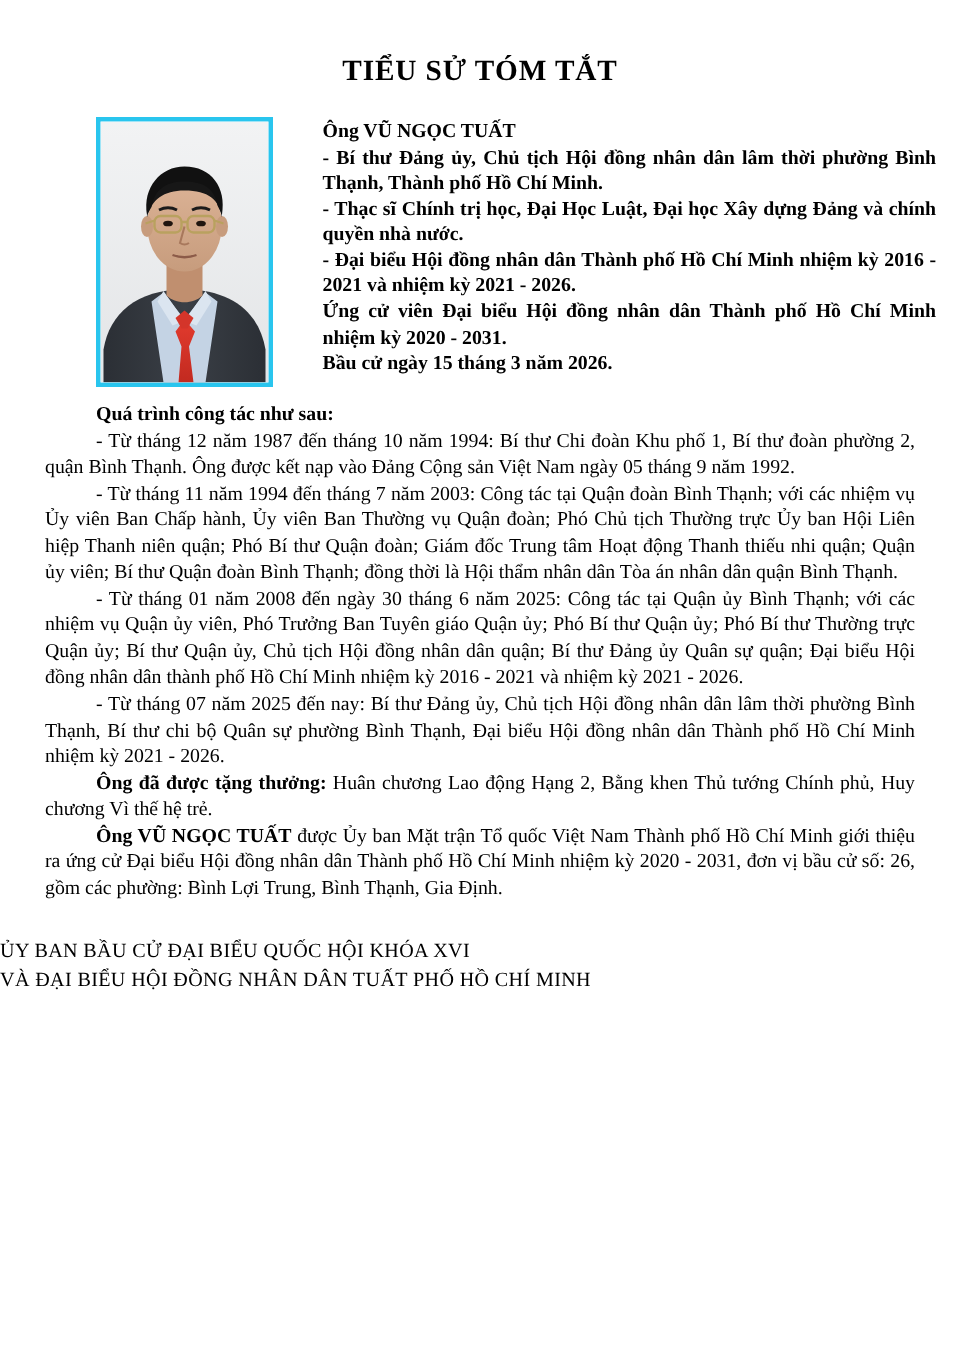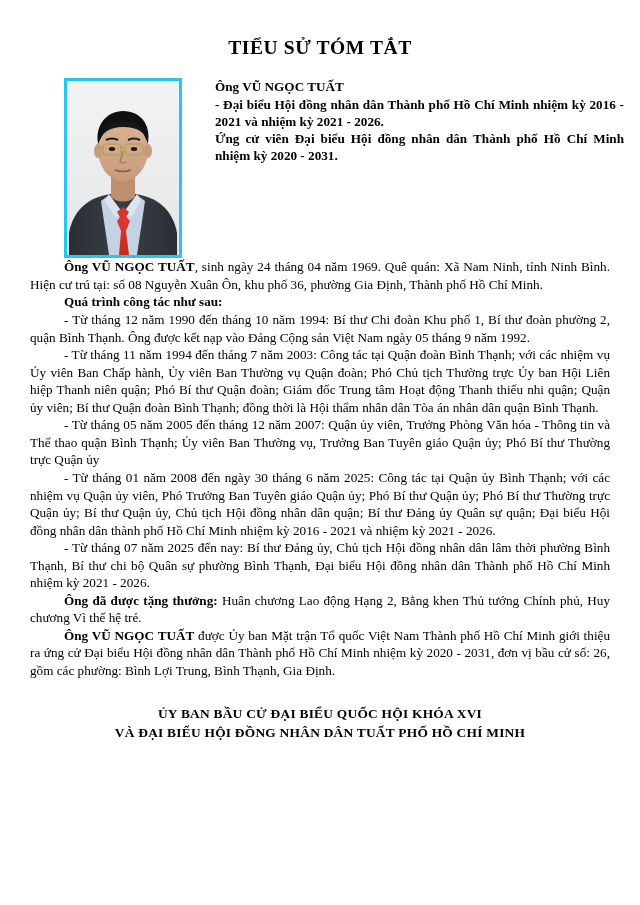--- a/index.html
+++ b/index.html
@@ -86,22 +86,22 @@
     margin: 0 0 0 0;
     text-align: justify;
     text-justify: inter-word;
     text-indent: 34px;
   }
   .body-block b { font-weight: bold; }
 
   
   .footer-block {
     margin-top: 24px;
-    text-align: center;
-    font-weight: bold;
+    text-align: left;
+    font-weight: normal;
     font-size: 13.4px;
     line-height: 1.42;
     letter-spacing: 0.25px;
   }
   .footer-block div { margin: 0; }
 </style>
 </head>
 <body>
 
 <div class="page">
@@ -166,35 +166,36 @@
         <path d="M61 59 Q67 56, 73 59" stroke="#1b1b1b" stroke-width="2" fill="none"></path>
 
         <path d="M56 70 L53 81 Q56 83, 59 81" stroke="#a8785c" stroke-width="1.4" fill="none"></path>
 
         <path d="M48 89 Q56 92, 64 89" stroke="#8c5b48" stroke-width="1.6" fill="none"></path>
       </svg>
     </div>
 
     <div class="header-text">
       <div class="hline">Ông VŨ NGỌC TUẤT</div>
+      <div class="hline just">- Bí thư Đảng ủy, Chủ tịch Hội đồng nhân dân lâm thời phường Bình Thạnh, Thành phố Hồ Chí Minh.</div>
+      <div class="hline just">- Thạc sĩ Chính trị học, Đại Học Luật, Đại học Xây dựng Đảng và chính quyền nhà nước.</div>
       <div class="hline just">- Đại biểu Hội đồng nhân dân Thành phố Hồ Chí Minh nhiệm kỳ 2016 - 2021 và  nhiệm kỳ 2021 - 2026.</div>
       <div class="hline just">Ứng cử viên Đại biểu Hội đồng nhân dân Thành phố Hồ Chí Minh nhiệm kỳ 2020 - 2031.</div>
+      <div class="hline">Bầu cử ngày 15 tháng 3 năm 2026.</div>
     </div>
 
   </div>
 
   <div class="body-block">
 
-    <p><b>Ông VŨ NGỌC TUẤT</b><span>, sinh ngày 24 tháng 04  năm 1969. Quê quán: Xã Nam Ninh, tỉnh Ninh Bình. Hiện cư trú tại: số 08 Nguyễn Xuân Ôn, khu phố 36, phường Gia Định, Thành phố Hồ Chí Minh.</span></p>
 
     <p><b>Quá trình công tác như sau:</b></p>
 
-    <p>- Từ tháng 12 năm 1990 đến tháng 10 năm 1994: Bí thư Chi đoàn Khu phố 1, Bí thư đoàn phường 2, quận Bình Thạnh. Ông được kết nạp vào Đảng Cộng sản Việt Nam ngày 05 tháng 9 năm 1992.</p>
+    <p>- Từ tháng 12 năm 1987 đến tháng 10 năm 1994: Bí thư Chi đoàn Khu phố 1, Bí thư đoàn phường 2, quận Bình Thạnh. Ông được kết nạp vào Đảng Cộng sản Việt Nam ngày 05 tháng 9 năm 1992.</p>
     <p>- Từ tháng 11 năm 1994 đến tháng 7 năm 2003: Công tác tại Quận đoàn Bình Thạnh; với các nhiệm vụ Ủy viên Ban Chấp hành, Ủy viên Ban Thường vụ Quận đoàn; Phó Chủ tịch Thường trực Ủy ban Hội Liên hiệp Thanh niên quận; Phó Bí thư Quận đoàn; Giám đốc Trung tâm Hoạt động Thanh thiếu nhi quận; Quận ủy viên; Bí thư Quận đoàn Bình Thạnh; đồng thời là Hội thẩm nhân dân Tòa án nhân dân quận Bình Thạnh.</p>
-    <p>- Từ tháng 05 năm 2005 đến tháng 12 năm 2007: Quận ủy viên, Trưởng Phòng Văn hóa - Thông tin và Thể thao quận Bình Thạnh; Ủy viên Ban Thường vụ, Trưởng Ban Tuyên giáo Quận ủy; Phó Bí thư Thường trực Quận ủy</p>
     <p>- Từ tháng 01 năm 2008 đến ngày 30 tháng 6 năm 2025: Công tác tại Quận ủy Bình Thạnh; với các nhiệm vụ Quận ủy viên, Phó Trưởng Ban Tuyên giáo Quận ủy; Phó Bí thư Quận ủy; Phó Bí thư Thường trực Quận ủy; Bí thư Quận ủy, Chủ tịch Hội đồng nhân dân quận; Bí thư Đảng ủy Quân sự quận; Đại biểu Hội đồng nhân dân thành phố Hồ Chí Minh nhiệm kỳ 2016 - 2021 và nhiệm kỳ 2021 - 2026.</p>
     <p>- Từ tháng 07 năm 2025 đến nay: Bí thư Đảng ủy, Chủ tịch Hội đồng nhân dân lâm thời phường Bình Thạnh, Bí thư chi bộ Quân sự phường Bình Thạnh, Đại biểu Hội đồng nhân dân Thành phố Hồ Chí Minh nhiệm kỳ 2021 - 2026.</p>
 
     <p><b>Ông đã được tặng thưởng:</b><span> Huân chương Lao động Hạng 2, Bằng khen Thủ tướng Chính phủ, Huy chương Vì thế hệ trẻ.</span></p>
 
     <p><b>Ông VŨ NGỌC TUẤT</b><span> được Ủy ban Mặt trận Tổ quốc Việt Nam Thành phố Hồ Chí Minh giới thiệu ra ứng cử Đại biểu Hội đồng nhân dân Thành phố Hồ Chí Minh nhiệm kỳ 2020 - 2031, đơn vị bầu cử số: 26, gồm các phường: Bình Lợi Trung, Bình Thạnh, Gia Định.</span></p>
 
   </div>
 
   <div class="footer-block">

